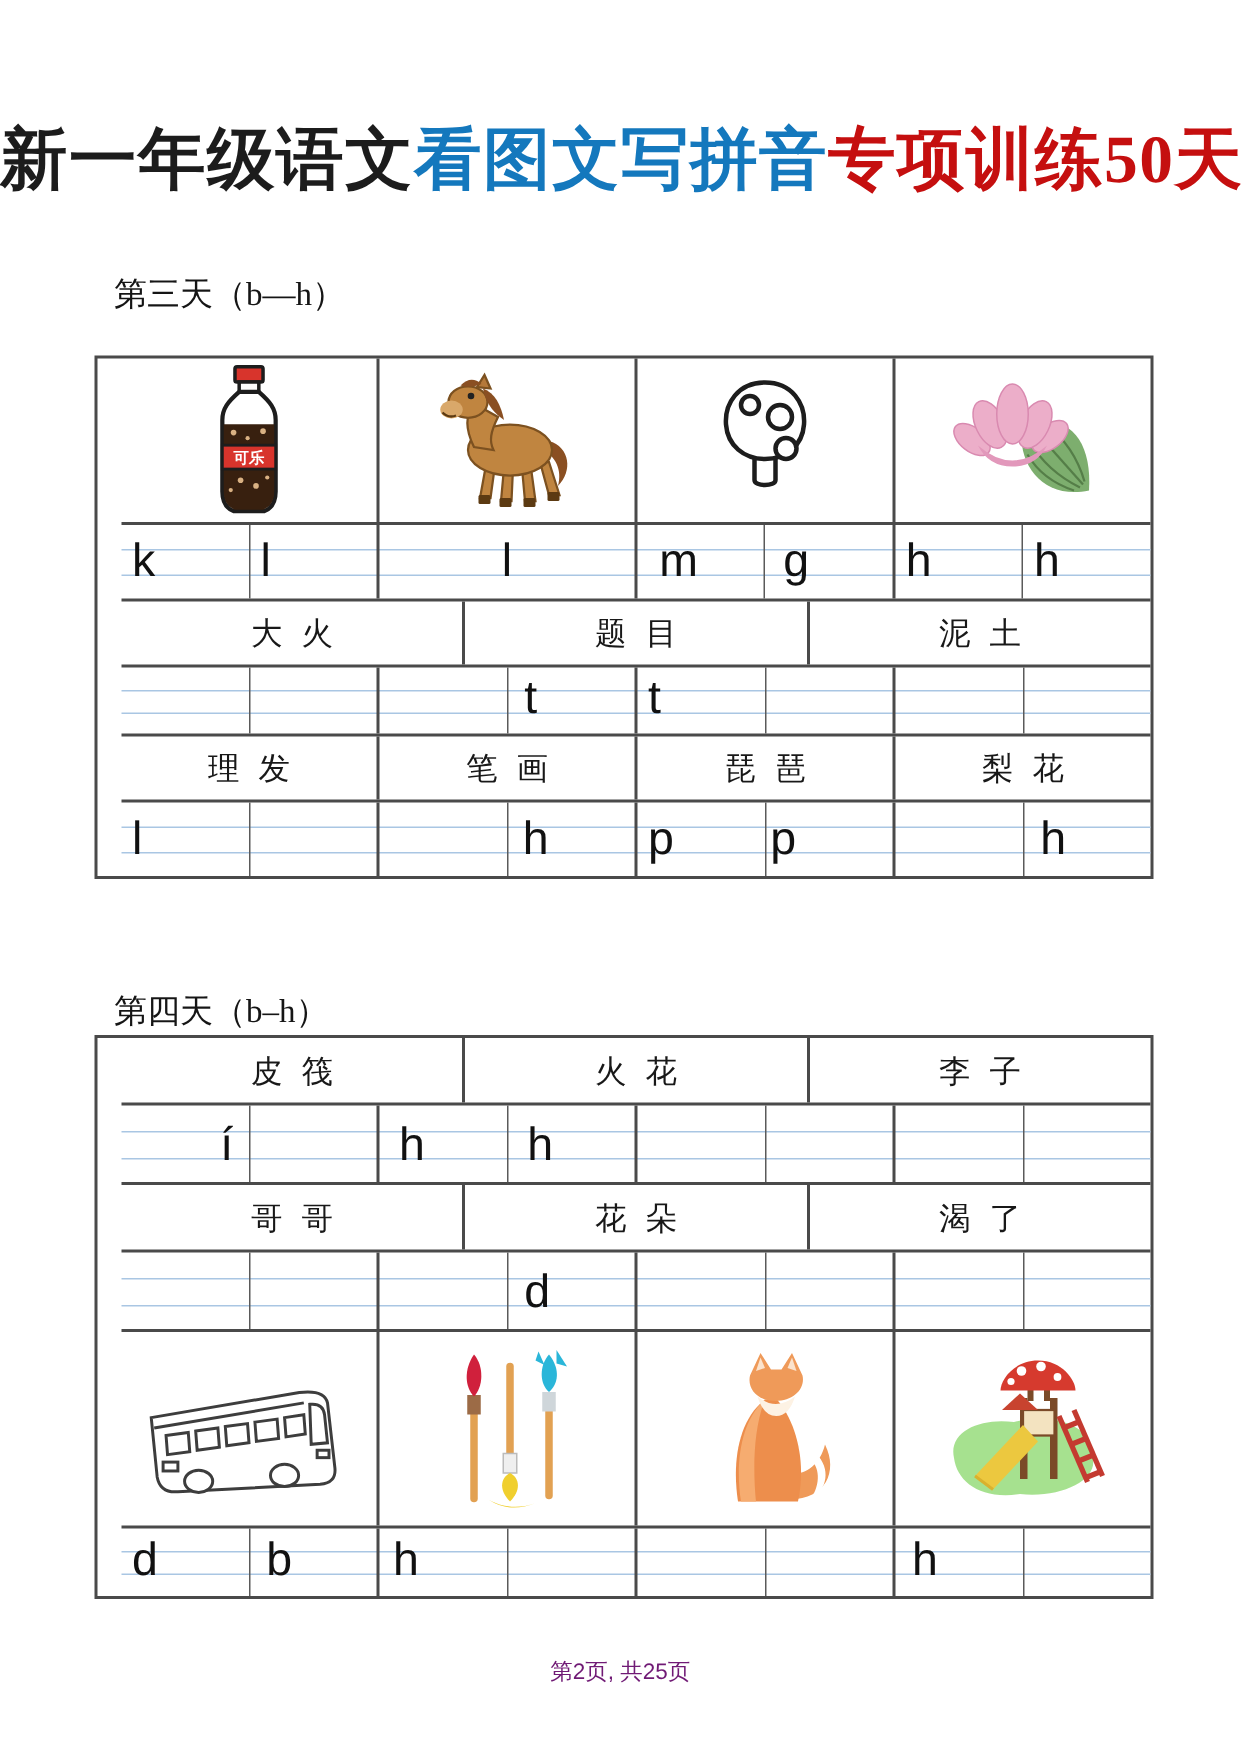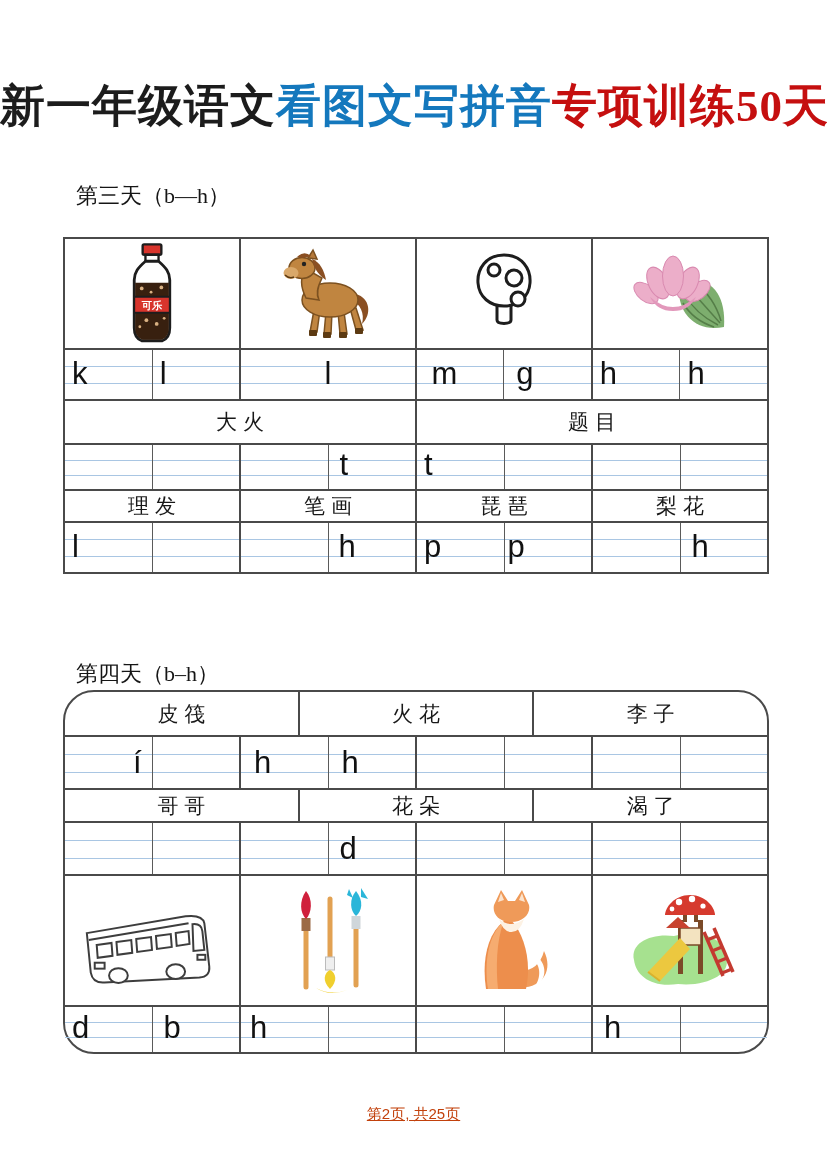--- a/index.html
+++ b/index.html
@@ -20,34 +20,34 @@
     font-weight:normal;font-size:22px;color:#151515;
   }
   #day3-heading{top:181px;}
   #day4-heading{top:659px;}
 
   .sheet-table{
     position:absolute;left:63px;width:706px;border:2px solid #4a4a4a;
     box-sizing:border-box;background:#fff;
   }
   #table1{top:237px;}
-  #table2{top:690px;border-radius:31px;}
-
-  .row{display:flex;border-top:2px solid #4a4a4a;box-sizing:border-box;}
+  #table2{top:690px;}
+
+  .row{display:flex;border-top:2px solid #4a4a4a;box-sizing:border-box;margin-left:16px;}
   .row:first-child{border-top:none;}
   .cell{flex:1;box-sizing:border-box;min-width:0;}
   .thick{border-left:2px solid #4a4a4a;}
   .thin{border-left:1px solid #5a5a5a;}
   .wide{flex:2;}
 
   .img-row .cell{display:flex;align-items:center;justify-content:center;overflow:hidden;}
 
   .hanzi-row .cell{
     display:flex;align-items:center;justify-content:center;
-    font-family:Liberation Sans, sans-serif;font-size:21px;color:#181818;
+    font-family:Liberation Mono, monospace;font-size:21px;color:#181818;
     white-space:pre;
   }
 
   .pinyin-row{
     background-image:linear-gradient(#a9c6e3,#a9c6e3),linear-gradient(#a9c6e3,#a9c6e3);
     background-size:100% 1px,100% 1px;
     background-position:0 34%,0 69%;
     background-repeat:no-repeat,no-repeat;
   }
   .pinyin-row .cell{position:relative;overflow:visible;}
@@ -55,21 +55,21 @@
     position:absolute;left:0;right:0;top:0;height:80%;
     display:flex;align-items:flex-end;padding-left:7px;box-sizing:border-box;
     font-family:"Liberation Sans",sans-serif;font-size:31px;line-height:1;color:#111;
     pointer-events:none;white-space:pre;
   }
   .py.center{justify-content:center;padding-left:0;}
   .py.right{justify-content:flex-end;padding-left:0;padding-right:10px;}
 
   .footer{
     position:absolute;top:1105px;left:0;width:100%;text-align:center;
-    font-size:15px;color:#c2410c;font-family:"Liberation Sans",sans-serif;text-decoration:underline;
+    font-size:15px;color:#701a75;font-family:"Liberation Sans",sans-serif;
   }
 </style>
 </head>
 <body>
 
 <div class="title"><span class="t-black">新一年级语文</span><span class="t-blue">看图文写拼音</span><span class="t-red">专项训练50天</span></div>
 
 <div class="sec-heading" id="day3-heading">第三天（b—h）</div>
 
 <div class="sheet-table" id="table1">
@@ -167,20 +167,21 @@
         <span class="py">h</span>
       </div>
     <div class="cell thin">
         <span class="py">h</span>
       </div>
   </div>
 
   <div class="row hanzi-row" style="height:44px">
     <div class="cell">大 火</div>
     <div class="cell thick">题 目</div>
+    <div class="cell thick">泥 土</div>
   </div>
 
   <div class="row pinyin-row" style="height:46px">
     <div class="cell">
         <span class="py"></span>
       </div>
     <div class="cell thin">
         <span class="py"></span>
       </div>
     <div class="cell thick">
@@ -196,21 +197,21 @@
         <span class="py"></span>
       </div>
     <div class="cell thick">
         <span class="py"></span>
       </div>
     <div class="cell thin">
         <span class="py"></span>
       </div>
   </div>
 
-  <div class="row hanzi-row" style="height:32px">
+  <div class="row hanzi-row" style="height:44px">
     <div class="cell">理 发</div>
     <div class="cell thick">笔 画</div>
     <div class="cell thick">琵 琶</div>
     <div class="cell thick">梨 花</div>
   </div>
 
   <div class="row pinyin-row" style="height:51px">
     <div class="cell">
         <span class="py">l</span>
       </div>
@@ -268,21 +269,21 @@
         <span class="py"></span>
       </div>
     <div class="cell thick">
         <span class="py"></span>
       </div>
     <div class="cell thin">
         <span class="py"></span>
       </div>
   </div>
 
-  <div class="row hanzi-row" style="height:33px">
+  <div class="row hanzi-row" style="height:45px">
     <div class="cell">哥 哥</div>
     <div class="cell thick">花 朵</div>
     <div class="cell thick">渴 了</div>
   </div>
 
   <div class="row pinyin-row" style="height:53px">
     <div class="cell">
         <span class="py"></span>
       </div>
     <div class="cell thin">

